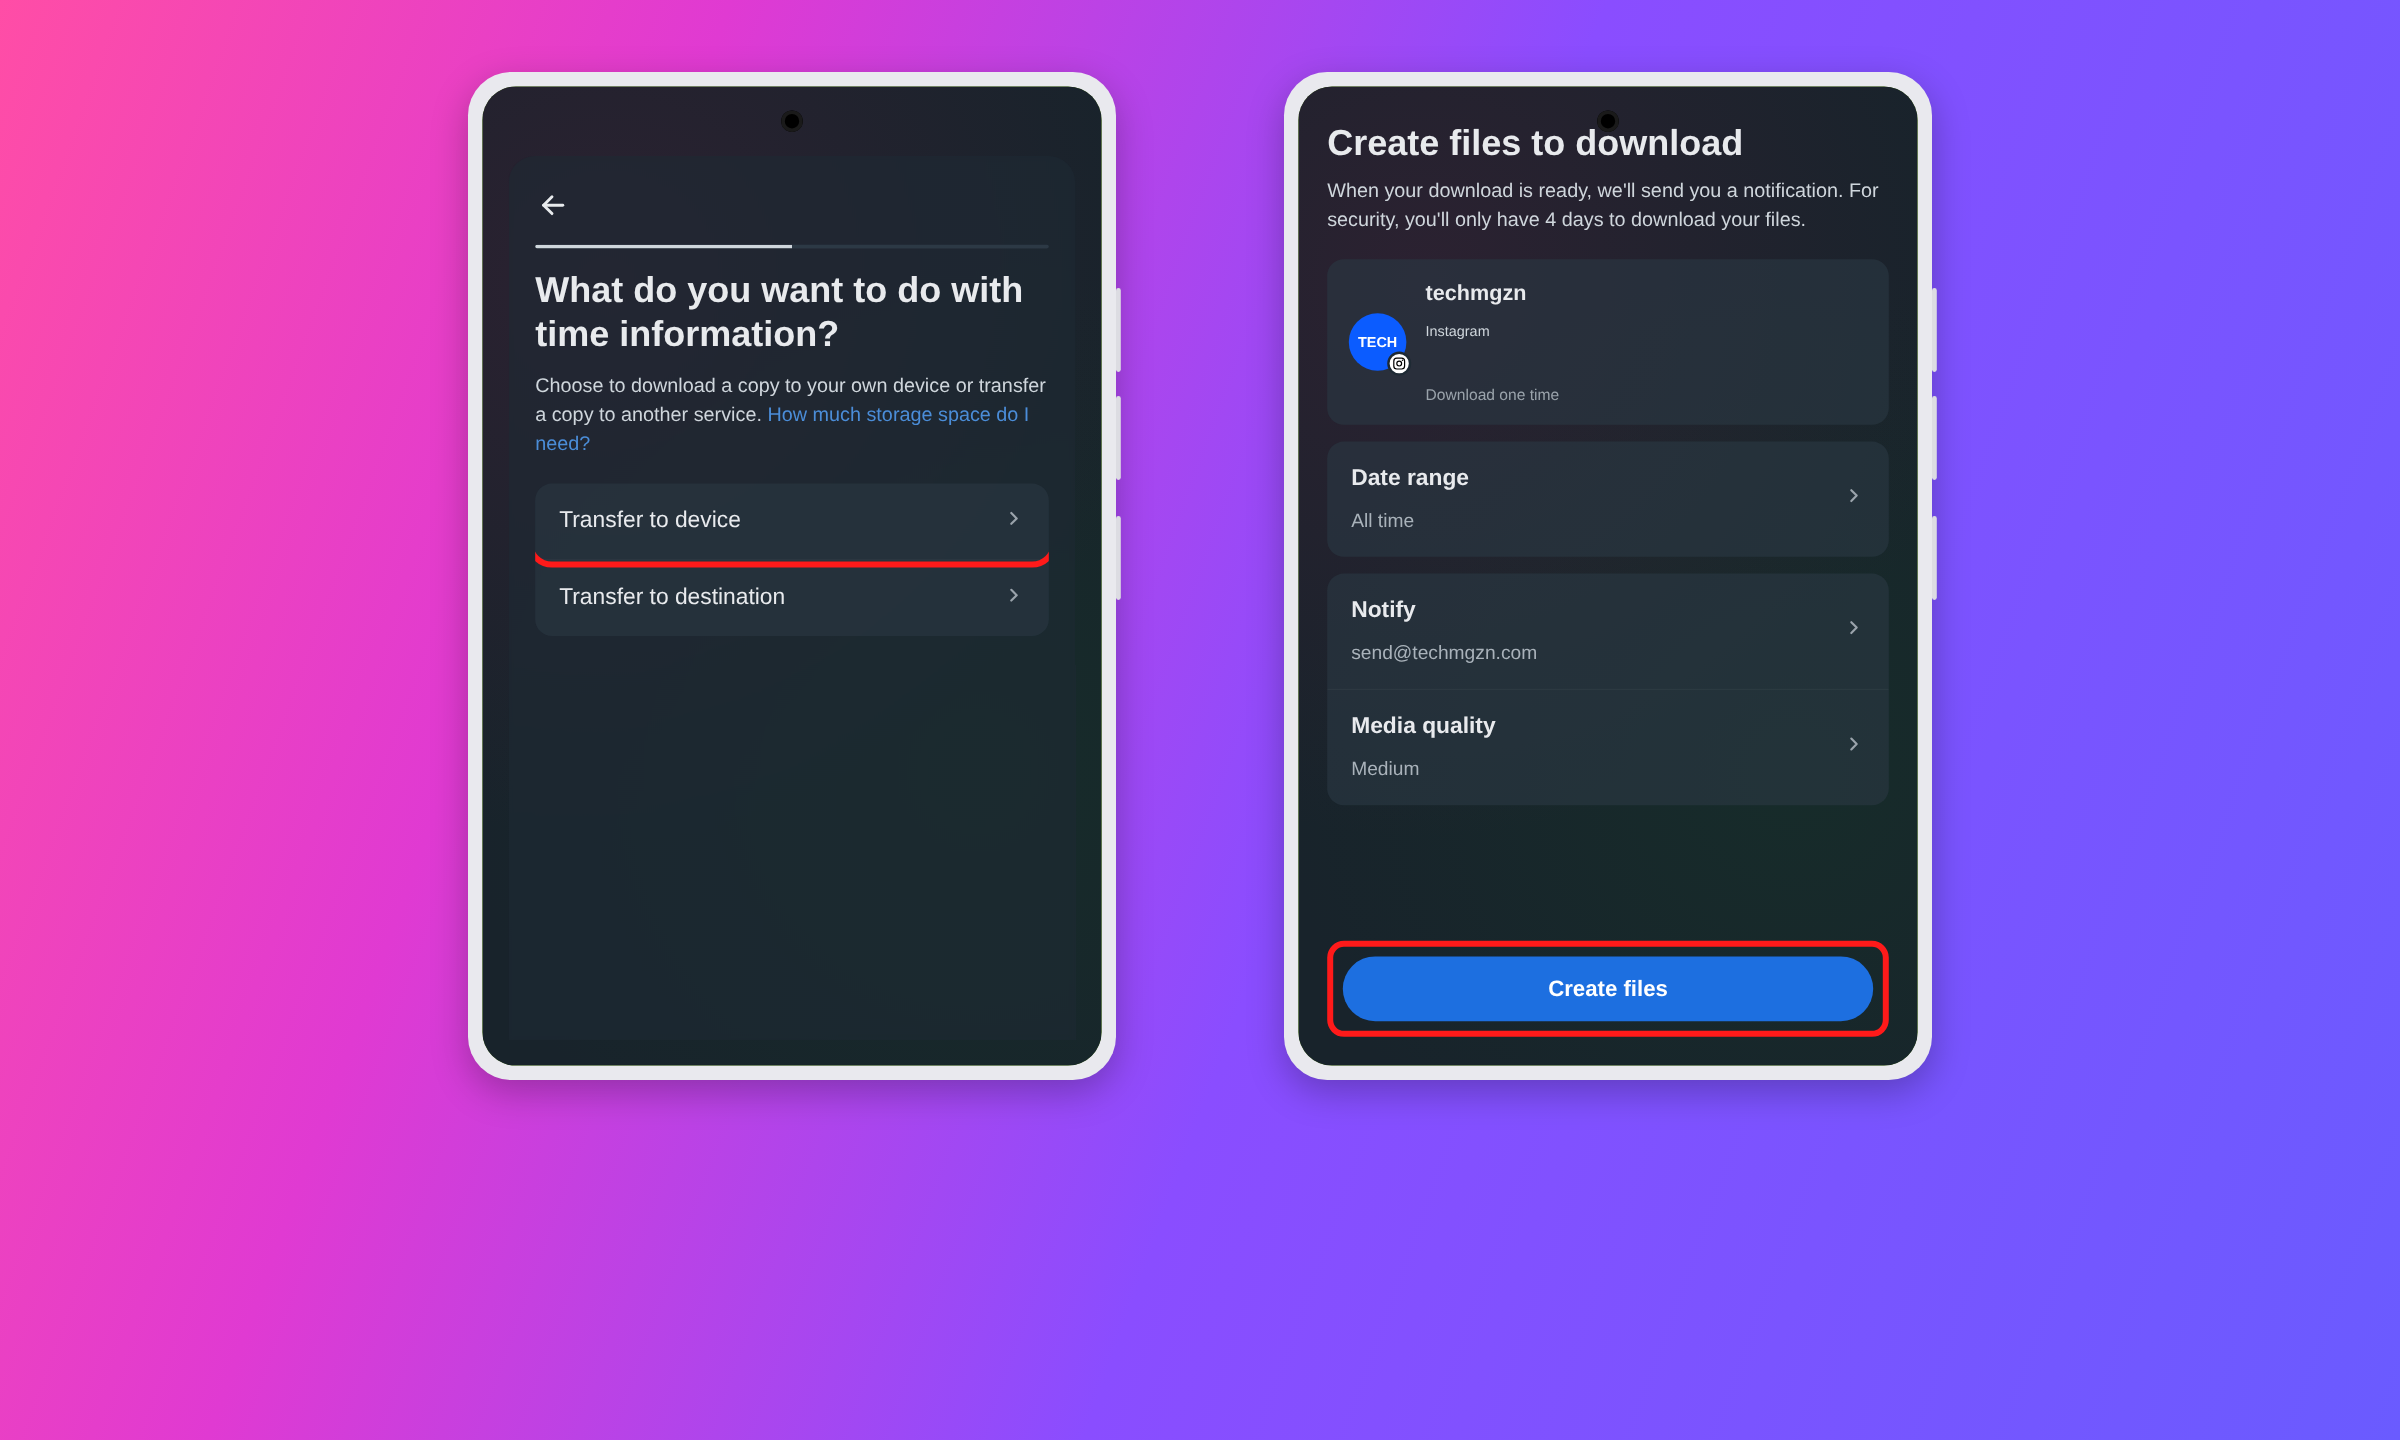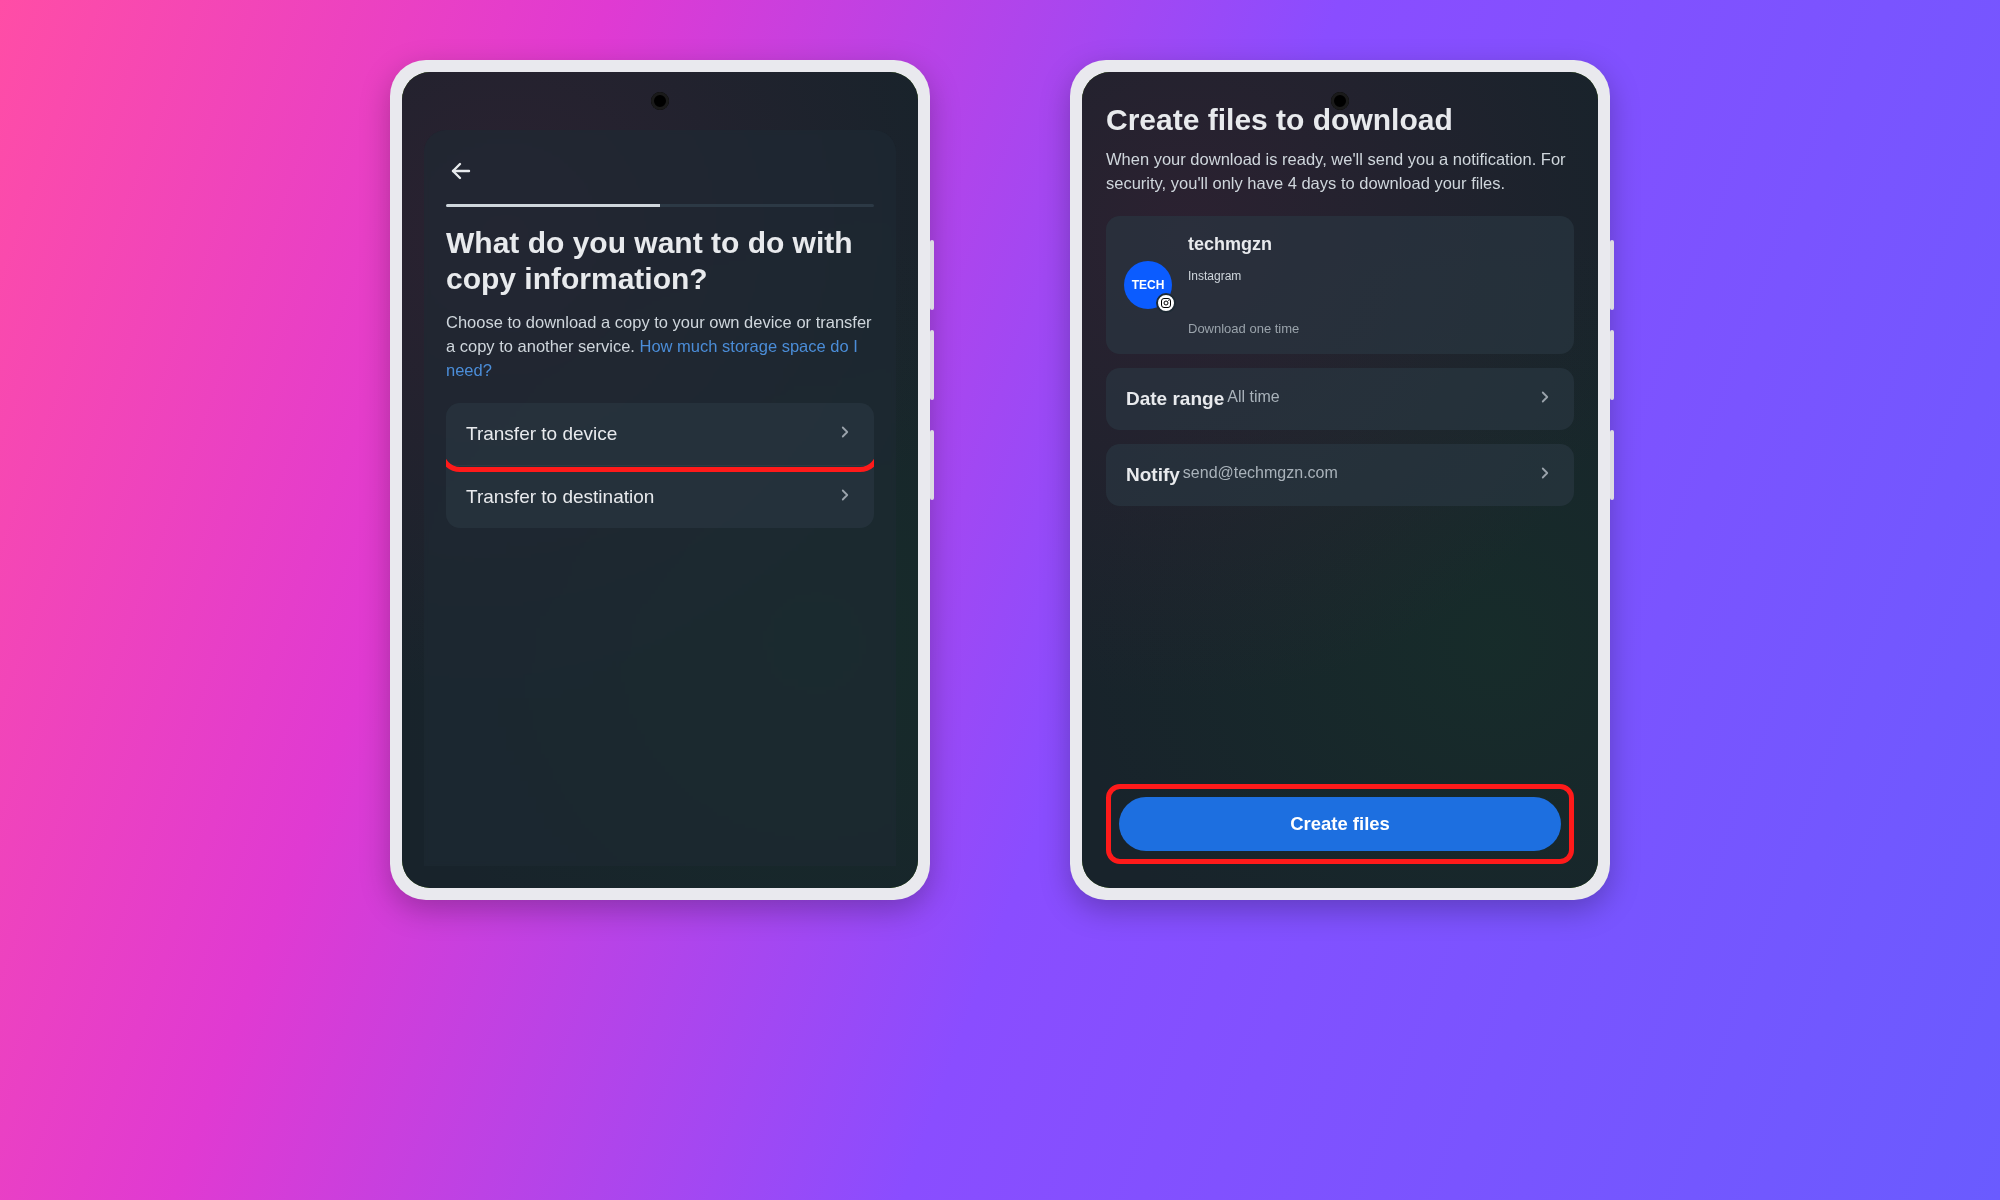--- a/index.html
+++ b/index.html
@@ -94,21 +94,21 @@
     border-radius: 14px;
     overflow:hidden;
   }
   .row {
     display:flex; align-items:center; justify-content:space-between;
     padding: 20px 20px;
     cursor:pointer;
   }
   .row + .row { border-top: 1px solid rgba(255,255,255,0.04);}
   .row .label { font-size:19px; font-weight:500; color:#e8eaed;}
-  .row .labels { display:flex; gap:3px;}
+  .row .labels { display:flex; flex-direction:column; gap:16px;}
   .row .primary { font-size:19px; font-weight:600; color:#e8eaed;}
   .row .secondary { font-size:16px; color:#a9b2ba;}
   .chev { color:#9aa3ab; }
   .highlight-red {
     outline: 5px solid #ff1a1a;
     outline-offset: 2px;
     border-radius: 14px;
   }
   
   .account-row{ display:flex; align-items:center; gap:16px; padding:18px 18px;}
@@ -172,21 +172,21 @@
               <svg width="24" height="24" viewBox="0 0 24 24" fill="none" stroke="#e8eaed" stroke-width="2.4" stroke-linecap="round" stroke-linejoin="round">
                   <line x1="20" y1="12" x2="4" y2="12"></line>
                   <polyline points="11 5 4 12 11 19"></polyline>
                 </svg>
             </div>
             <div class="progress">
                 <div></div>
               </div>
           </div>
 
-          <h1 class="title">What do you want to do with copy information?</h1>
+          <h1 class="title">What do you want to do with time information?</h1>
           <p class="sub">
             <span>Choose to download a copy to your own device or transfer a copy to another service. </span>
             <a href="#" class="link">How much storage space do I need?</a>
           </p>
 
           <div class="card">
             <div class="row highlight-red">
               <span class="label">Transfer to device</span>
               <span class="chev">
                 <svg width="18" height="18" viewBox="0 0 24 24" fill="none" stroke="currentColor" stroke-width="2.4" stroke-linecap="round" stroke-linejoin="round">
@@ -259,20 +259,31 @@
             <div class="labels">
               <span class="primary">Notify</span>
               <span class="secondary">send@techmgzn.com</span>
             </div>
             <span class="chev">
               <svg width="18" height="18" viewBox="0 0 24 24" fill="none" stroke="currentColor" stroke-width="2.4" stroke-linecap="round" stroke-linejoin="round">
                   <polyline points="9 18 15 12 9 6"></polyline>
                 </svg>
             </span>
           </div>
+          <div class="row">
+            <div class="labels">
+              <span class="primary">Media quality</span>
+              <span class="secondary">Medium</span>
+            </div>
+            <span class="chev">
+              <svg width="18" height="18" viewBox="0 0 24 24" fill="none" stroke="currentColor" stroke-width="2.4" stroke-linecap="round" stroke-linejoin="round">
+                  <polyline points="9 18 15 12 9 6"></polyline>
+                </svg>
+            </span>
+          </div>
         </div>
 
         <div class="spacer"></div>
 
         <div class="cta-wrap">
           <div class="cta-highlight">
             <button class="cta">Create files</button>
           </div>
         </div>
 

